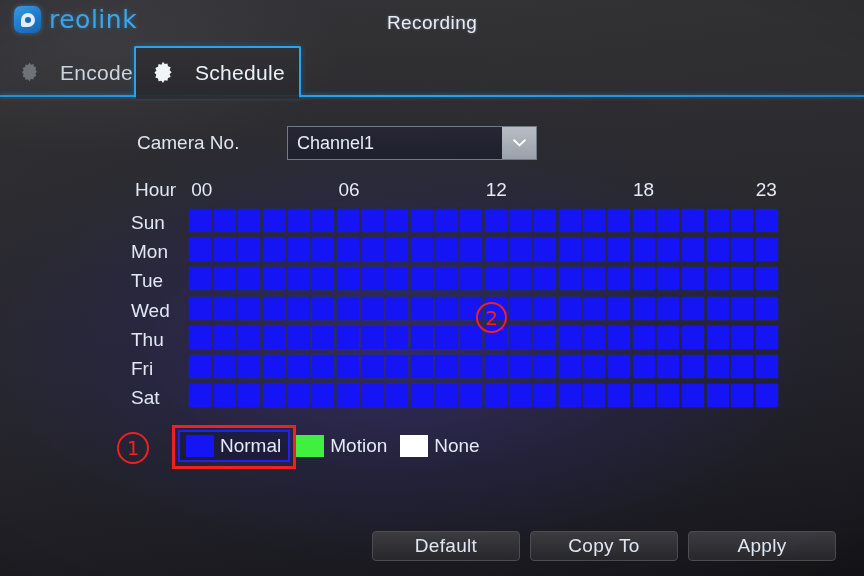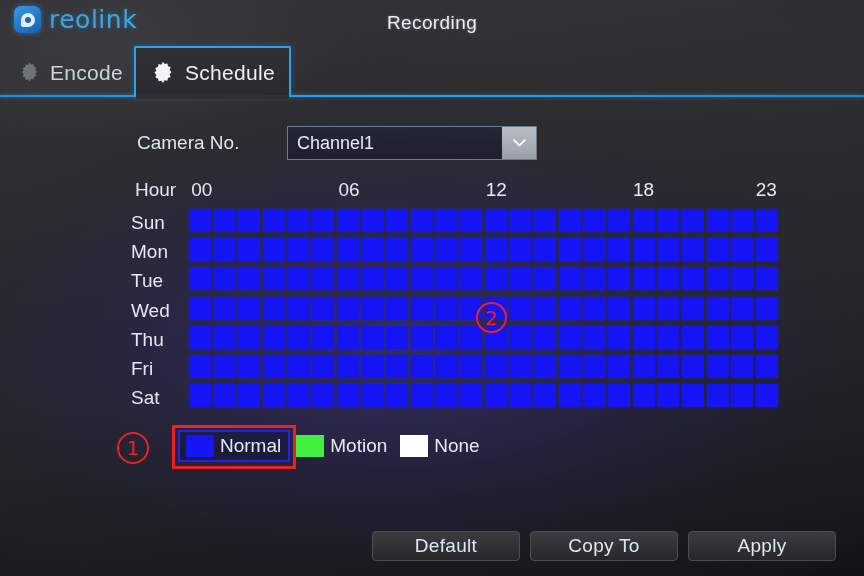--- a/index.html
+++ b/index.html
@@ -100,21 +100,21 @@
     top: 45px;
     width: 864px;
     height: 2px;
     background: linear-gradient(90deg, #1f8fd8 0%, #2aa3ef 45%, #1e86cc 100%);
     box-shadow: 0 0 4px rgba(42,163,239,0.6);
   }
   .tab {
     position: absolute;
     display: flex;
     align-items: center;
-    gap: 9px;
+    gap: 19px;
     height: 45px;
     padding: 16px 14px;
     box-sizing: border-box;
   }
   .tab-label {
     font-size: 21px;
     letter-spacing: 0.3px;
   }
   .tab-encode {
     left: 4px;

